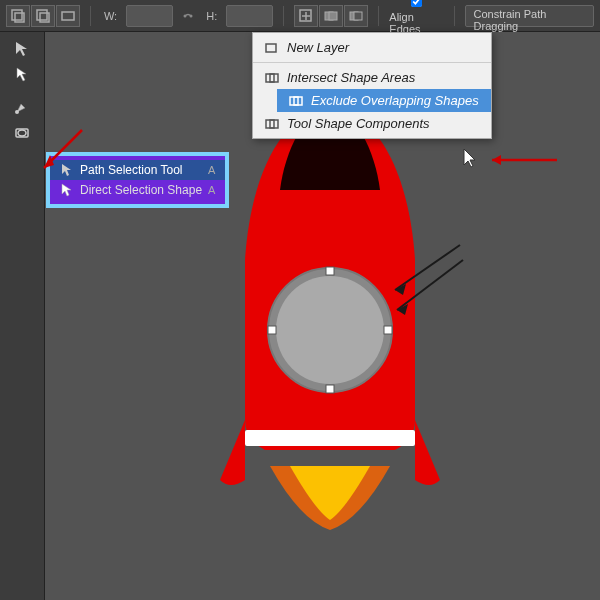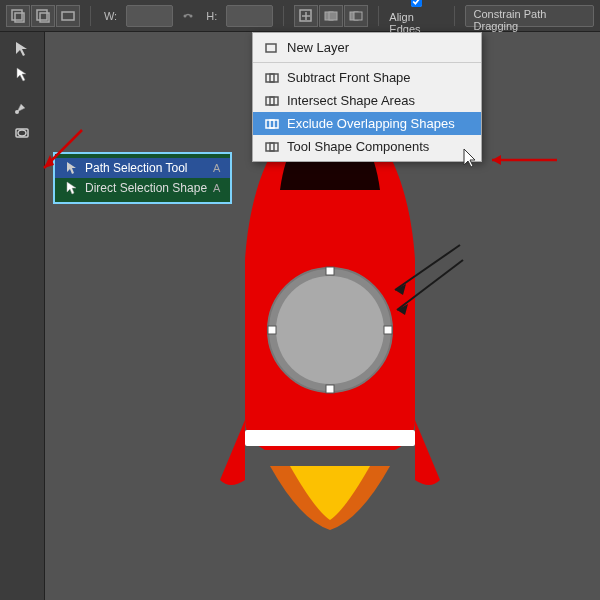--- a/index.html
+++ b/index.html
@@ -112,23 +112,23 @@
     }
     .tool-item svg {
       width: 18px;
       height: 18px;
     }
 
     
     #tool-tooltip {
       position: absolute;
       top: 152px;
-      left: 53px;
-      background: #14532d;
-      border: 2px solid #7dd3fc;
+      left: 46px;
+      background: #6d28d9;
+      border: 4px solid #7dd3fc;
       z-index: 20;
       padding: 4px 0;
       min-width: 170px;
     }
     .tool-tooltip-item {
       display: flex;
       align-items: center;
       padding: 3px 10px;
       color: #ddd;
       font-size: 12px;
@@ -163,20 +163,21 @@
       padding: 4px 12px;
       color: #222;
       font-size: 13px;
       cursor: pointer;
       gap: 8px;
       position: relative;
     }
     .menu-item.highlighted {
       background: #4a90d9;
       color: white;
+      margin-left: 24px;
     }
     .menu-item.checked::before {
       content: '✓';
       position: absolute;
       left: 2px;
       font-size: 11px;
       color: #222;
     }
     .menu-icon {
       width: 14px;
@@ -186,20 +187,21 @@
       justify-content: center;
       flex-shrink: 0;
     }
     .menu-sep {
       height: 1px;
       background: #ccc;
       margin: 3px 0;
     }
     .menu-item-label {
       flex: 1;
+      font-style: italic;
     }
 
     
     #rocket-container {
       position: absolute;
       left: 220px;
       top: 100px;
     }
 
     
@@ -336,29 +338,20 @@
     <span class="menu-item-label">New Layer</span>
   </div>
   <div class="menu-sep"></div>
   <div class="menu-item">
     <span class="menu-icon">
       <svg width="14" height="14" viewBox="0 0 14 14">
         <rect x="1" y="3" width="8" height="8" fill="none" stroke="#555" stroke-width="1.5"></rect>
         <rect x="5" y="3" width="8" height="8" fill="none" stroke="#555" stroke-width="1.5"></rect>
       </svg>
     </span>
-    <span class="menu-item-label">Subtract Front Shape</span>
-  </div>
-  <div class="menu-item">
-    <span class="menu-icon">
-      <svg width="14" height="14" viewBox="0 0 14 14">
-        <rect x="1" y="3" width="8" height="8" fill="none" stroke="#555" stroke-width="1.5"></rect>
-        <rect x="5" y="3" width="8" height="8" fill="none" stroke="#555" stroke-width="1.5"></rect>
-      </svg>
-    </span>
     <span class="menu-item-label">Intersect Shape Areas</span>
   </div>
   <div class="menu-item highlighted">
     <span class="menu-icon">
       <svg width="14" height="14" viewBox="0 0 14 14">
         <rect x="1" y="3" width="8" height="8" fill="none" stroke="white" stroke-width="1.5"></rect>
         <rect x="5" y="3" width="8" height="8" fill="none" stroke="white" stroke-width="1.5"></rect>
       </svg>
     </span>
     <span class="menu-item-label">Exclude Overlapping Shapes</span>

